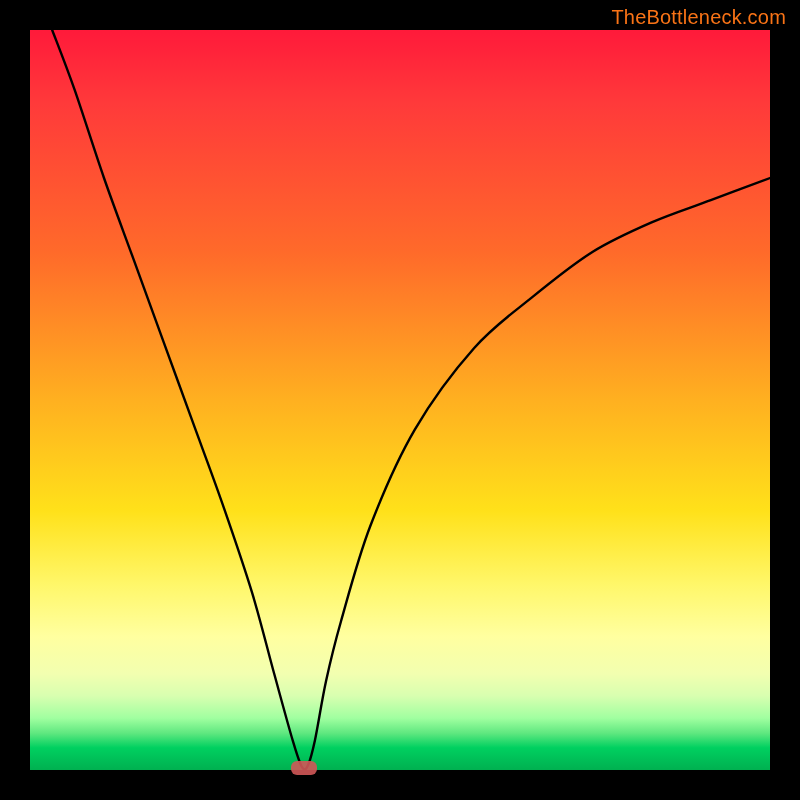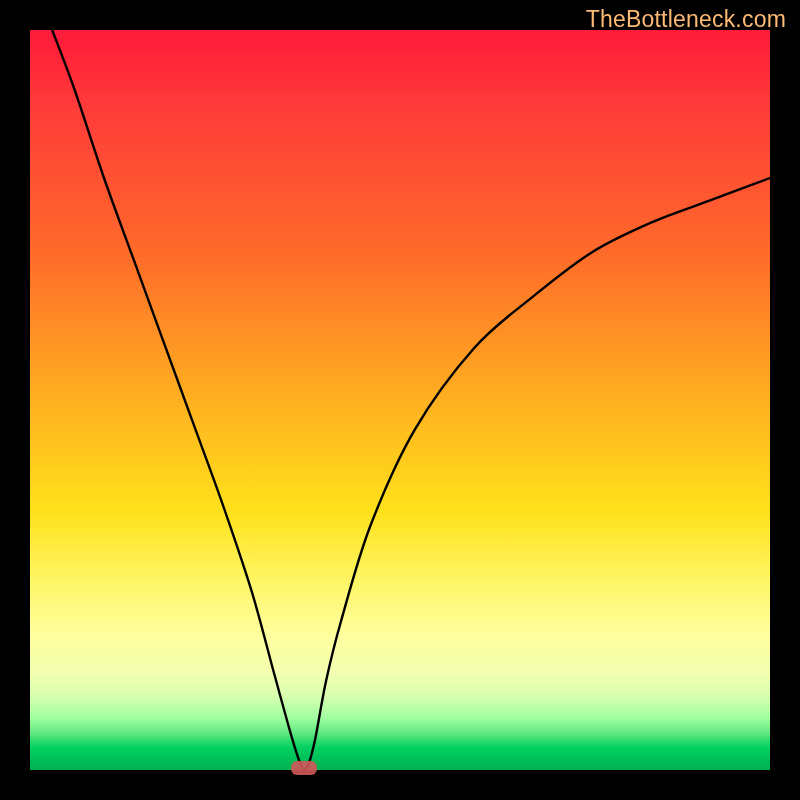--- a/index.html
+++ b/index.html
@@ -38,22 +38,22 @@
       #a0ffa0 93%,
       #60e880 95%,
       #00d060 97%,
       #00b050 100%
     );
   }
   .watermark {
     position: absolute;
     top: 6px;
     right: 14px;
-    color: #fdba74;
-    font-size: 23px;
+    color: #f97316;
+    font-size: 20px;
     font-weight: 500;
     letter-spacing: 0.2px;
     user-select: none;
   }
   .curve {
     position: absolute;
     left: 0;
     top: 0;
     width: 740px;
     height: 740px;

